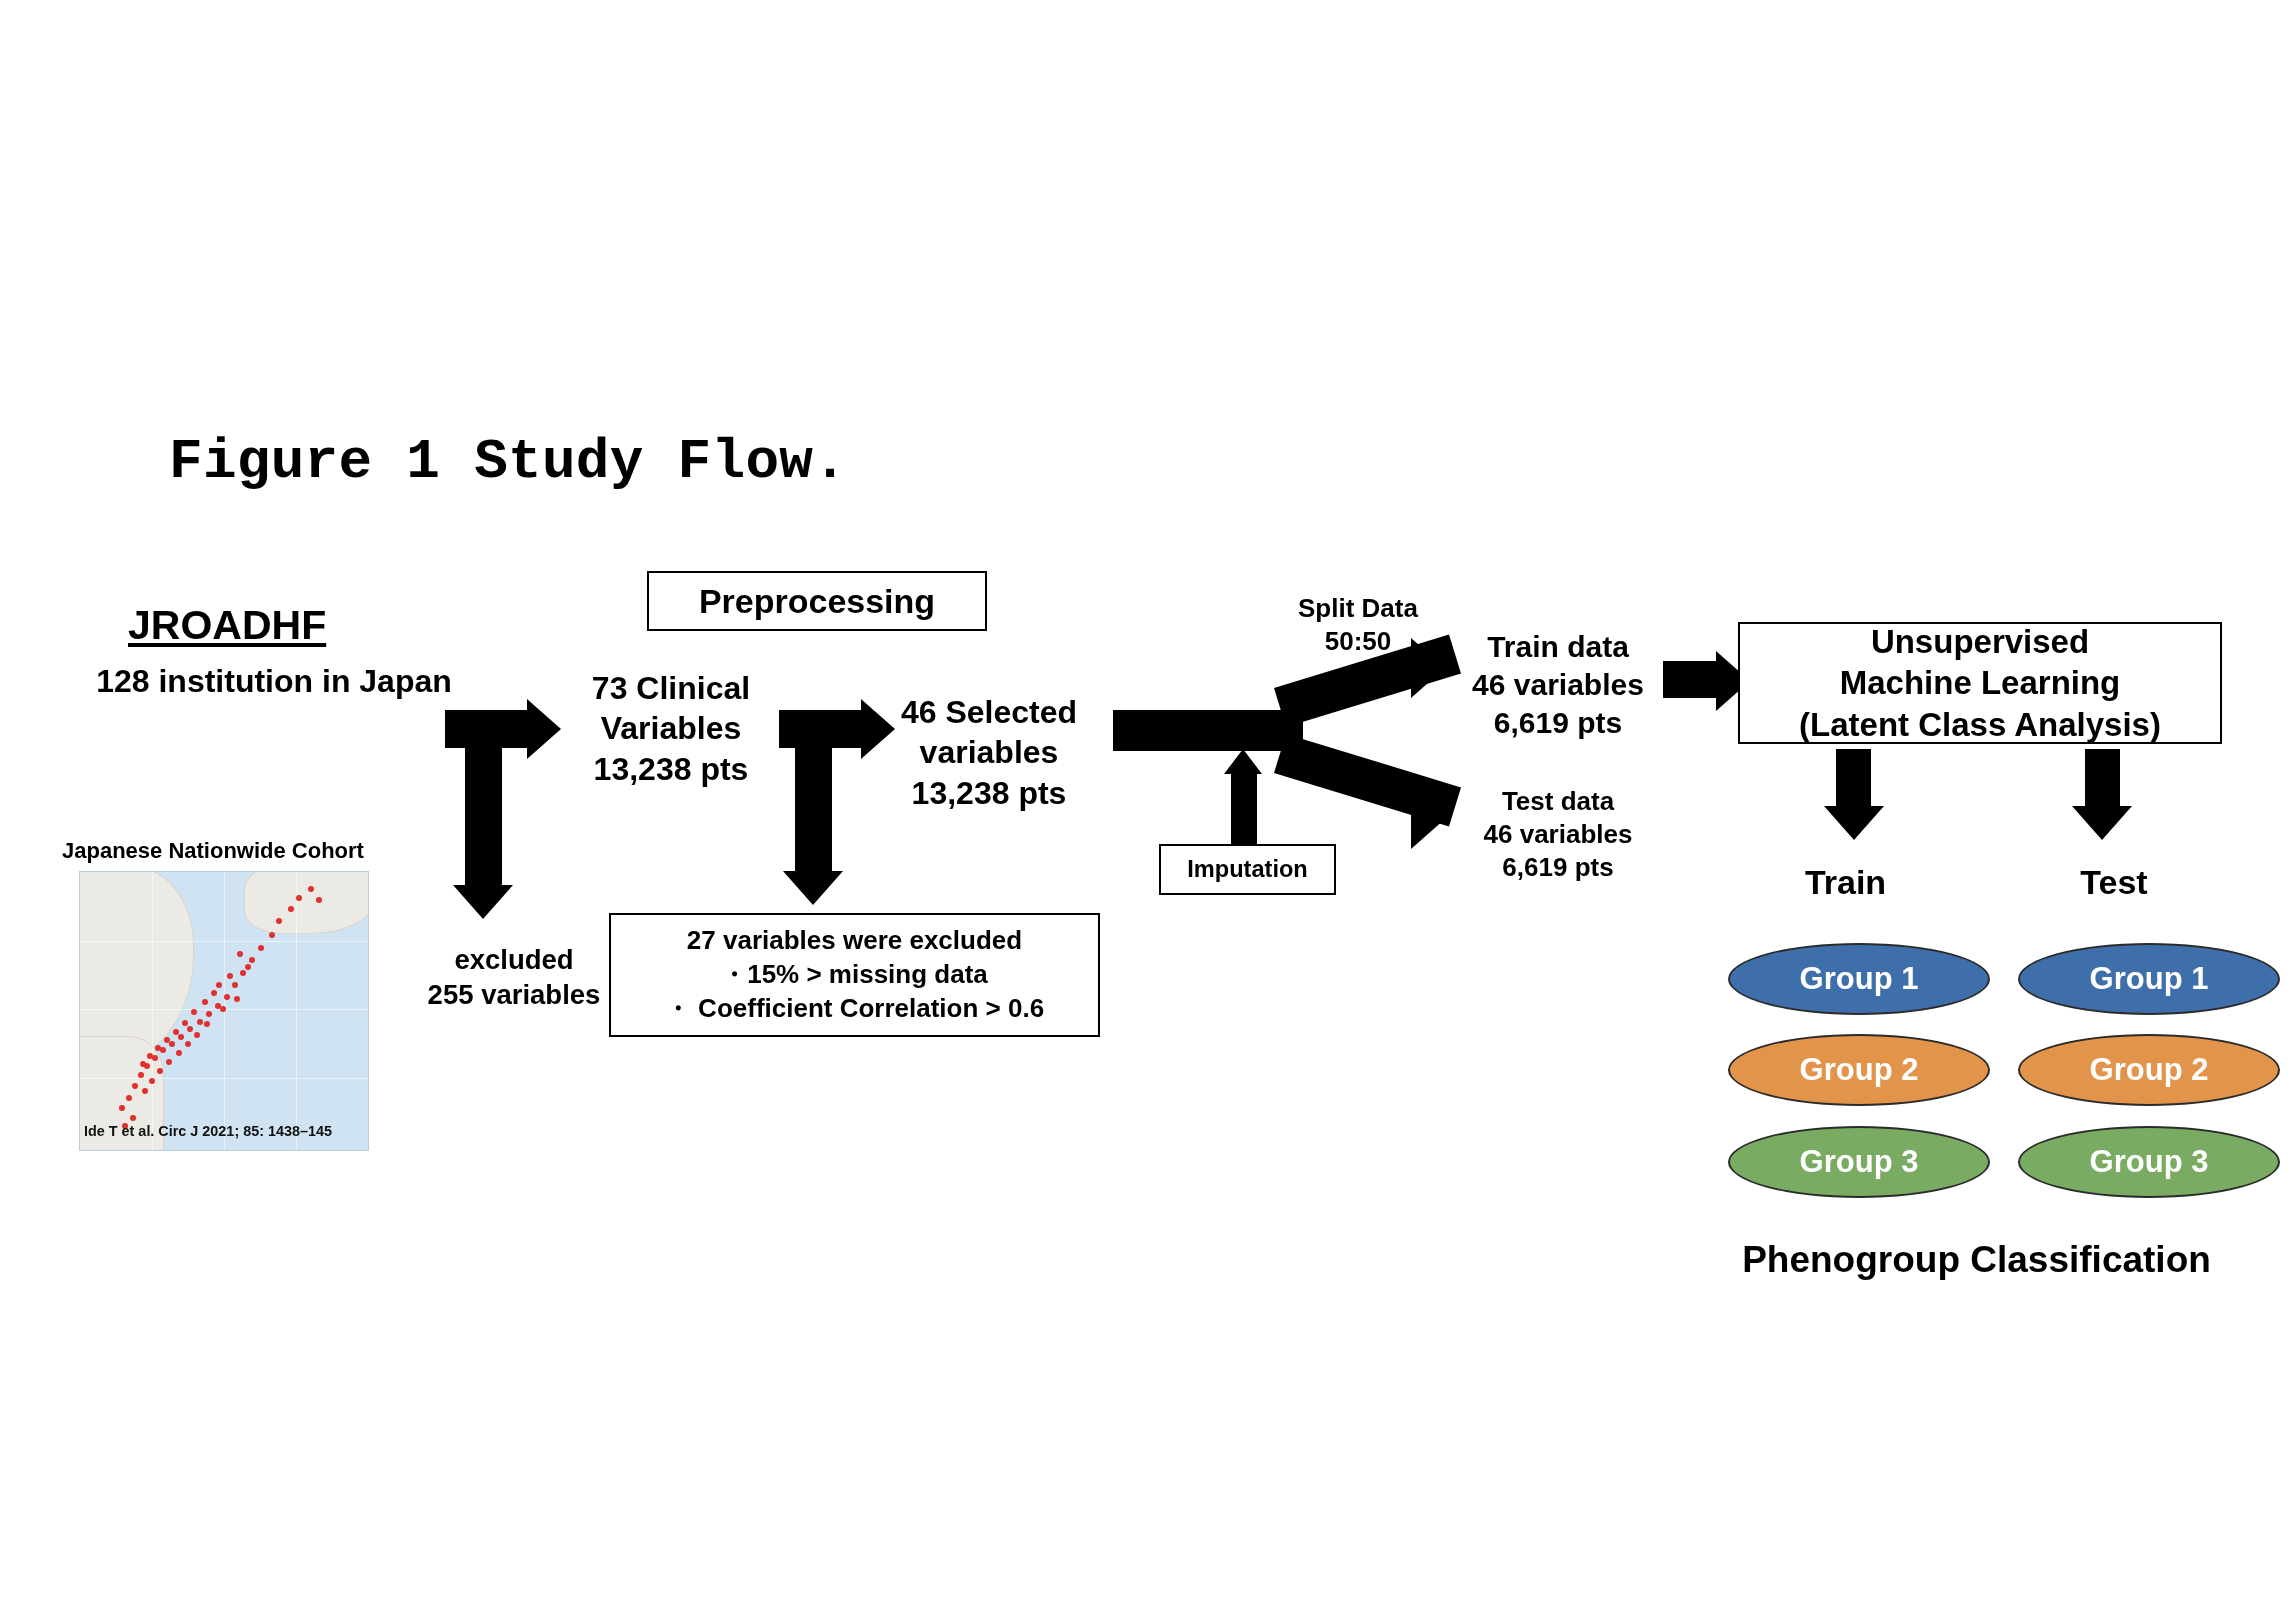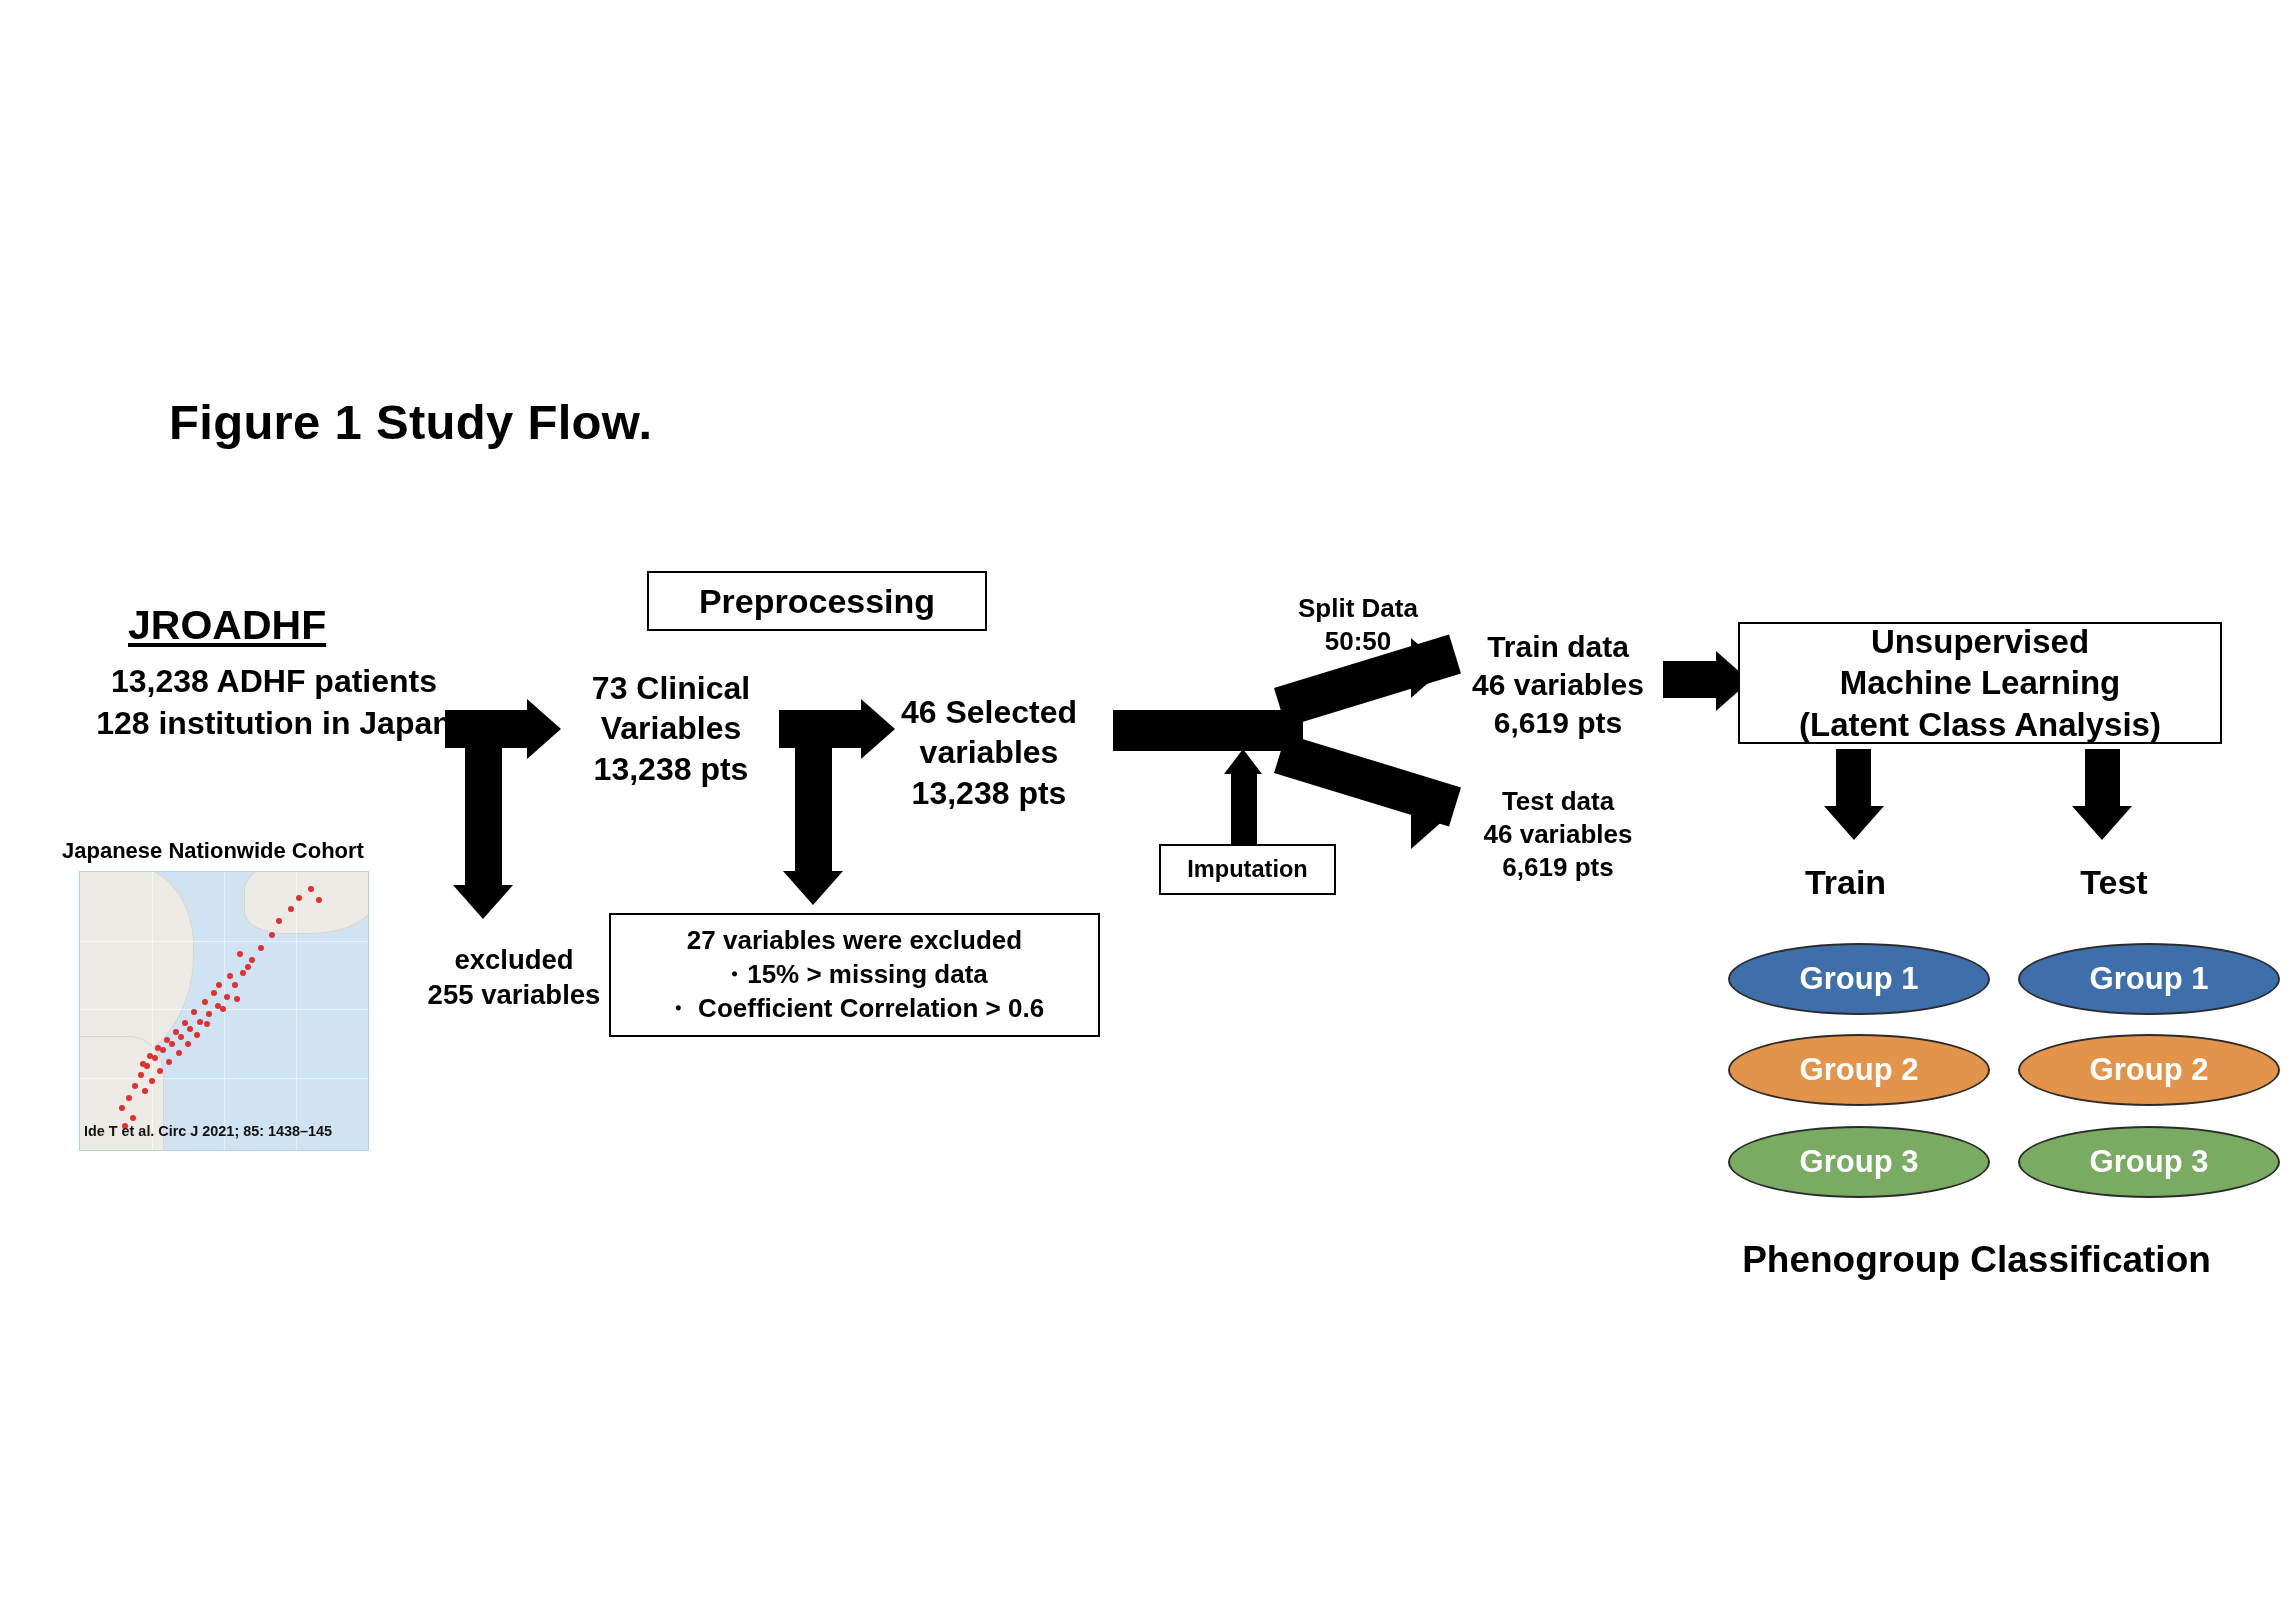--- a/index.html
+++ b/index.html
@@ -13,24 +13,25 @@
     position: relative;
     font-family: "Liberation Sans", sans-serif;
     color: #000000;
     overflow: hidden;
   }
   .abs { position: absolute; }
 
   
   #figure-title {
     left: 169px;
-    top: 394px;
-    font-size: 49px;
+    top: 430px;
+    font-size: 56px;
     font-weight: bold;
     letter-spacing: 0.3px;
+    font-family: Liberation Mono, monospace;
   }
 
   
   #jroadhf-heading {
     left: 128px;
     top: 602px;
     font-size: 41px;
     font-weight: bold;
     text-decoration: underline;
     text-underline-offset: 3.9px;
@@ -170,21 +171,20 @@
   .head-up    { border-left: 19.6px solid transparent; border-right: 19.6px solid transparent; border-bottom: 25px solid #000; }
 </style>
 </head>
 <body>
 
 <div class="abs" id="figure-title">Figure 1 Study Flow.</div>
 
 <div class="abs" id="jroadhf-heading">JROADHF</div>
 
 <div class="abs" id="jroadhf-lines">
-  <div>13,238 ADHF patients</div>
   <div>128 institution in Japan</div>
 </div>
 
 <div class="abs" id="cohort-caption">Japanese Nationwide Cohort</div>
 
 <div class="abs" id="map-thumb">
   <div class="landmass lm1"></div>
   <div class="landmass lm2"></div>
   <div class="landmass lm3"></div>
   <div class="grid-v" style="left:72px"></div>

